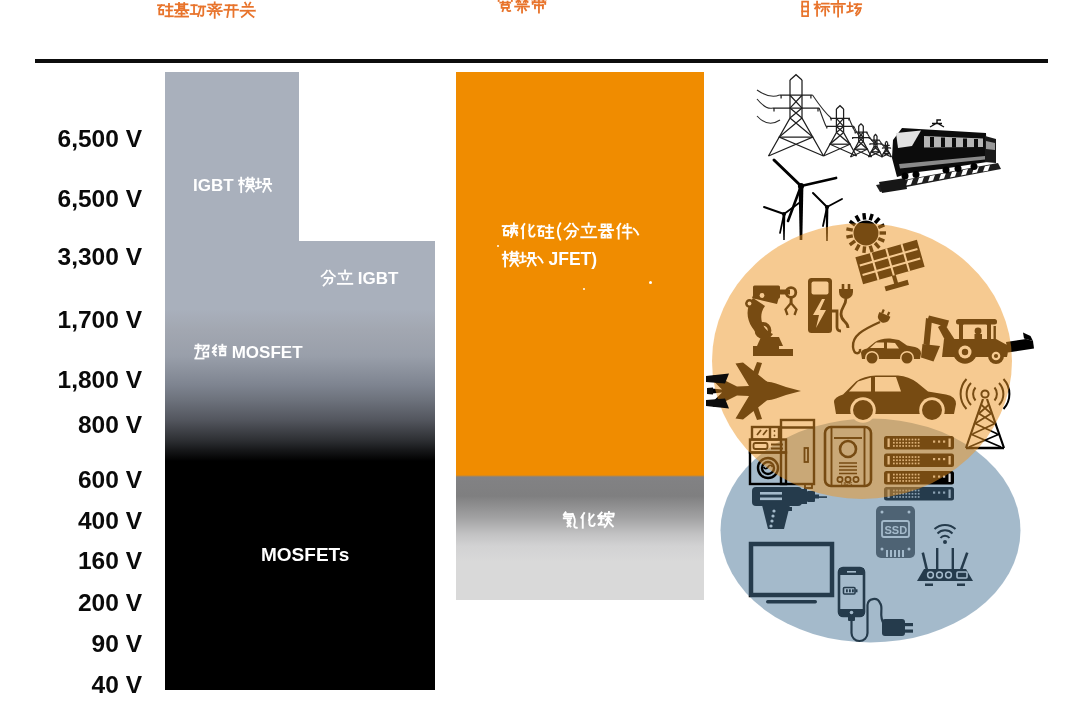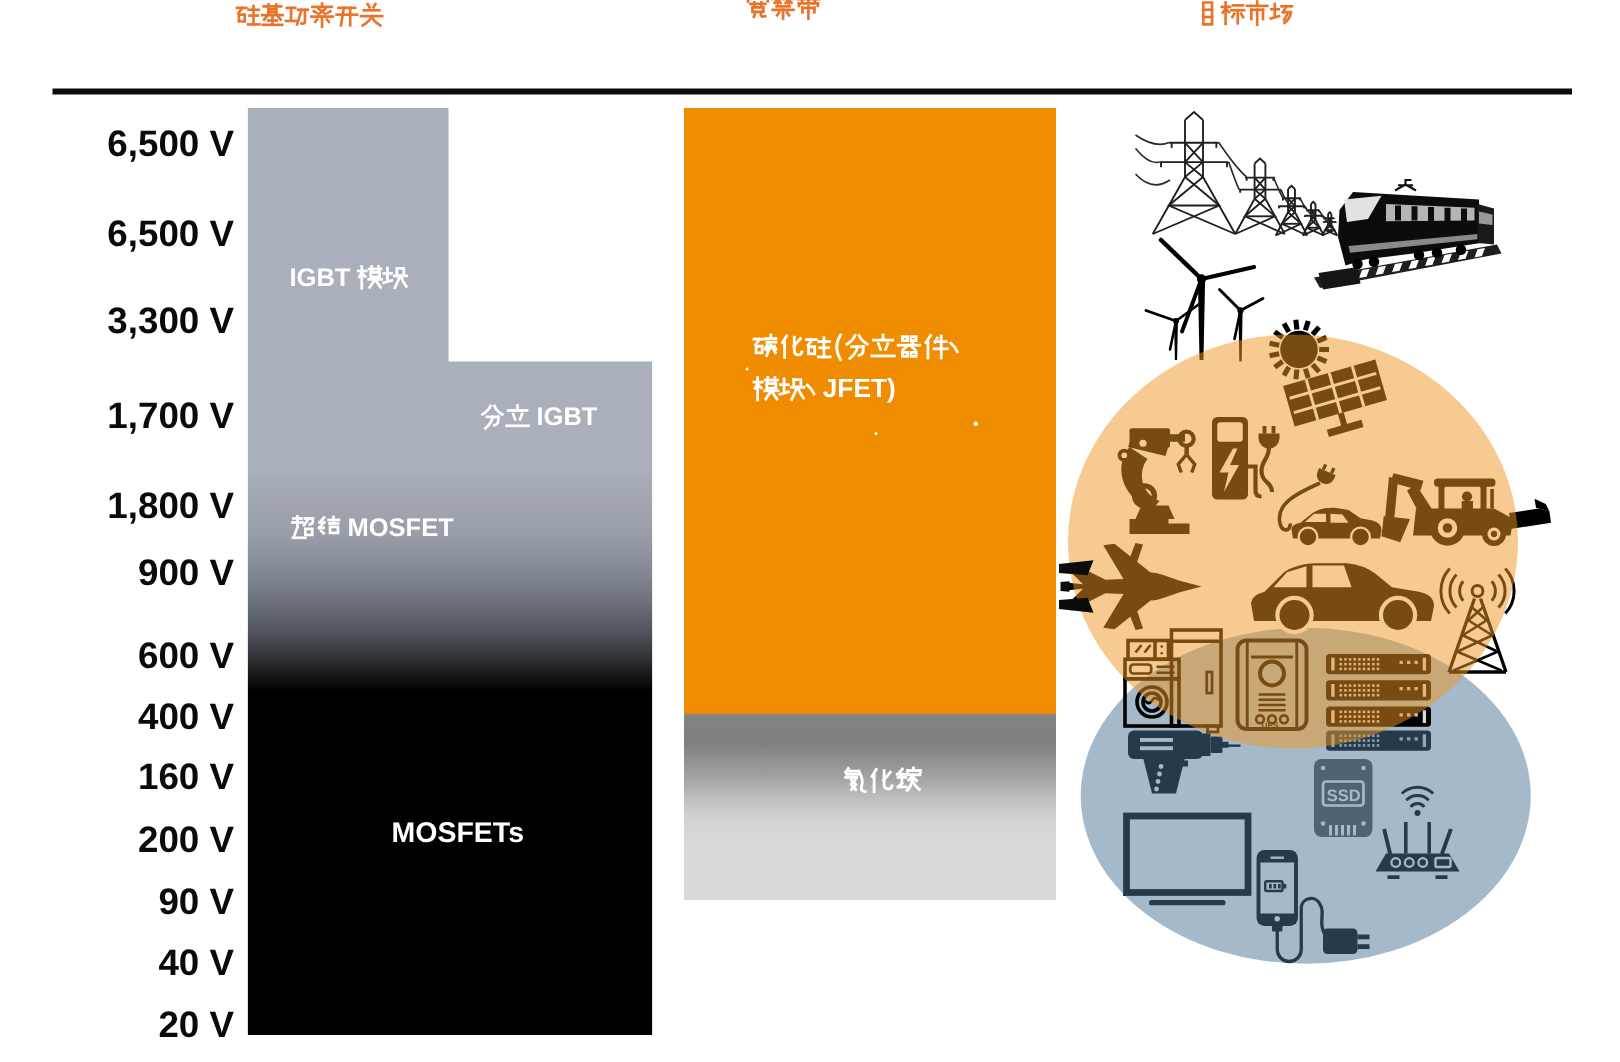--- a/index.html
+++ b/index.html
@@ -1,29 +1,29 @@
 <!DOCTYPE html>
 <html><head><meta charset="utf-8"><style>
 html,body{margin:0;padding:0;}
 body{width:1080px;height:708px;position:relative;overflow:hidden;background:#fff;font-family:"Liberation Sans",sans-serif;}
-.vl{position:absolute;left:36px;width:120px;text-align:right;font-weight:bold;font-size:24.5px;color:#0a0a0a;line-height:25px;}
+.vl{position:absolute;left:22px;width:120px;text-align:right;font-weight:bold;font-size:24.5px;color:#0a0a0a;line-height:25px;margin-top:42px;}
 #line{position:absolute;left:35px;top:59px;width:1013px;height:4px;background:#0d0d0d;}
 #col1{position:absolute;left:165px;top:72px;width:270px;height:618px;
 background:linear-gradient(#a9b0bc 0px,#a9b0bc 237px,#a2a7b1 258px,#999faa 284px,#7e8490 313px,#6d727c 328px,#53565e 348px,#2e3034 368px,#17181a 378px,#000 389px,#000 618px);
 clip-path:polygon(0 0,134px 0,134px 169px,270px 169px,270px 618px,0 618px);}
 #col2{position:absolute;left:456px;top:72px;width:248px;height:528px;
 background:linear-gradient(#f08c00 0px,#f08c00 403px,#828284 405px,#7f7f80 424px,#a2a2a3 446px,#c2c2c3 462px,#d2d2d3 474px,#d9d9d9 490px,#d9d9d9 528px);}
 svg{position:absolute;}
 </style></head><body>
 <div class="vl" style="top:84px">6,500 V</div>
 <div class="vl" style="top:144px">6,500 V</div>
 <div class="vl" style="top:202px">3,300 V</div>
 <div class="vl" style="top:265px">1,700 V</div>
 <div class="vl" style="top:325px">1,800 V</div>
-<div class="vl" style="top:370px">900 V</div>
+<div class="vl" style="top:370px">800 V</div>
 <div class="vl" style="top:425px">600 V</div>
 <div class="vl" style="top:466px">400 V</div>
 <div class="vl" style="top:506px">160 V</div>
 <div class="vl" style="top:548px">200 V</div>
 <div class="vl" style="top:589px">90 V</div>
 <div class="vl" style="top:630px">40 V</div>
 <div class="vl" style="top:671px">20 V</div>
 <div id="line"></div>
 <div id="col1"></div>
 <div id="col2"></div>

